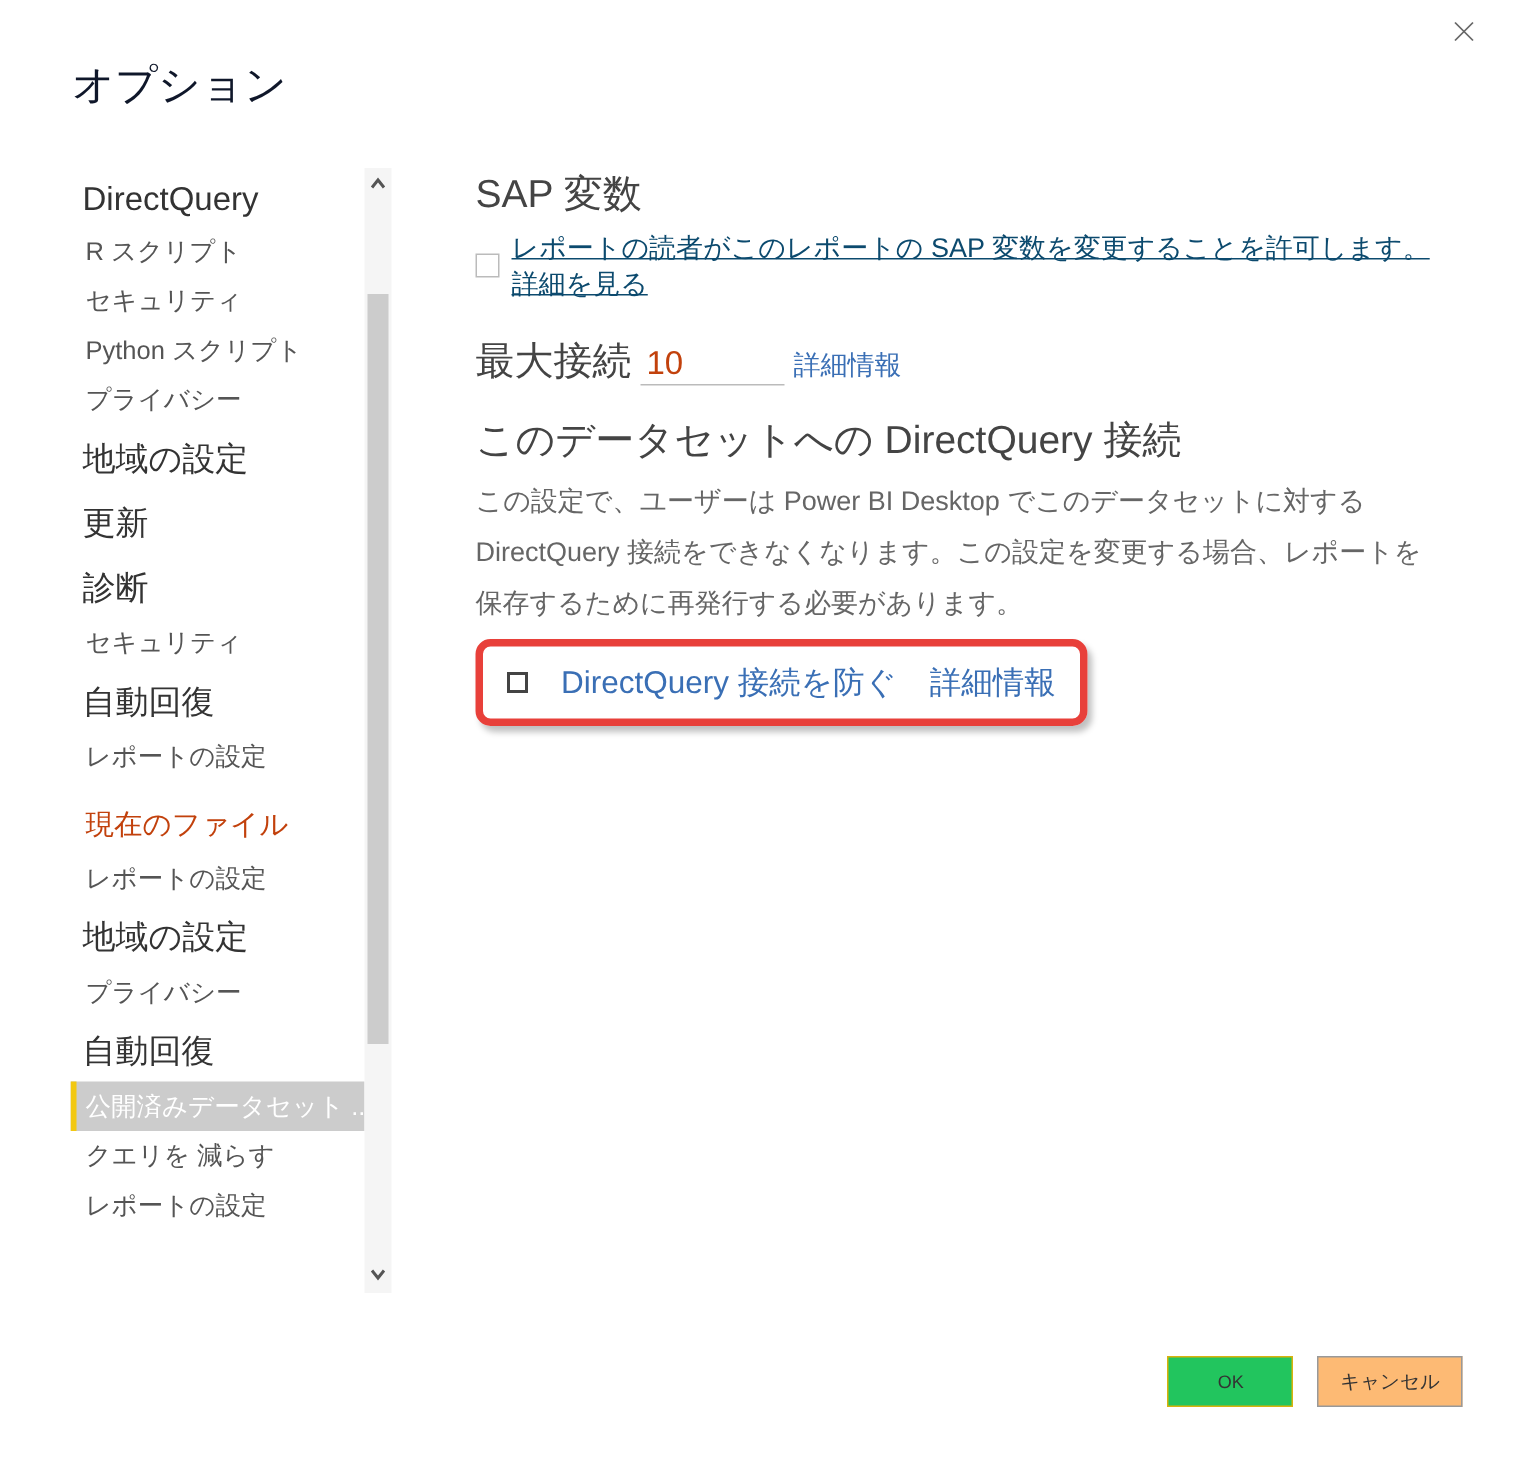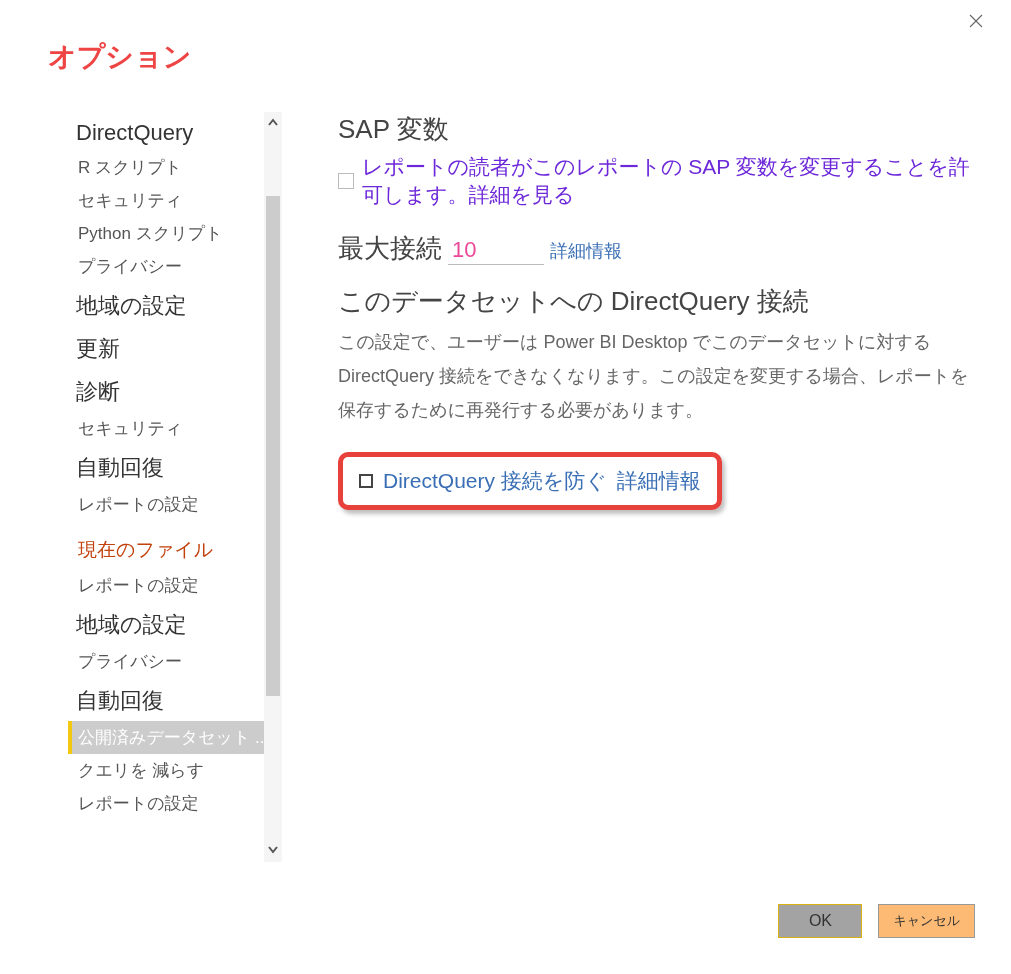--- a/index.html
+++ b/index.html
@@ -17,31 +17,31 @@
     top: 12px;
     right: 20px;
     width: 24px;
     height: 24px;
     cursor: pointer;
     color: #666;
   }
   .close-btn svg { width: 18px; height: 18px; }
   .dialog-title {
     font-size: 28px;
-    color: #ef4444;
+    color: #0f172a;
     padding: 38px 0 0 48px;
-    font-weight: 700;
+    font-weight: 400;
   }
   .content {
     display: flex;
     margin-top: 36px;
   }
   .sidebar-wrap {
     display: flex;
-    margin-left: 68px;
+    margin-left: 47px;
     height: 750px;
   }
   .sidebar {
     width: 196px;
     overflow: hidden;
   }
   .scrollbar {
     width: 18px;
     background: #f5f5f5;
     display: flex;
@@ -126,60 +126,61 @@
     border: 1px solid #bbb;
     background: #fff;
     flex-shrink: 0;
   }
   .checkbox.dk {
     border: 2px solid #444;
     width: 14px;
     height: 14px;
   }
   .muted {
-    color: #6d28d9;
-    font-size: 21px;
+    color: #0c4a6e;
+    font-size: 18px;
+    text-decoration: underline;
   }
   .desc {
     color: #666;
     font-size: 18px;
     line-height: 1.9;
-    margin-bottom: 20px;
+    margin-bottom: 2px;
   }
   .maxconn-row {
     display: flex;
     align-items: baseline;
     gap: 6px;
     margin-bottom: 18px;
   }
   .maxconn-label {
     font-size: 26px;
     color: #444;
   }
   .maxconn-input {
     width: 96px;
     height: 28px;
     border: none;
     border-bottom: 1px solid #bbb;
     font-size: 22px;
-    color: #ec4899;
+    color: #c2410c;
     padding: 0 4px;
   }
   .link {
     color: #3a6fb5;
     font-size: 18px;
     cursor: pointer;
   }
   .highlight-box {
     border: 5px solid #e8403a;
     border-radius: 10px;
     padding: 10px 16px;
     display: inline-flex;
     align-items: center;
-    gap: 10px;
+    gap: 22px;
     box-shadow: 3px 4px 4px rgba(0,0,0,0.25);
     margin-top: 4px;
   }
   .highlight-label {
     font-size: 21px;
     color: #3a6fb5;
   }
   .footer {
     position: absolute;
     bottom: 36px;
@@ -191,23 +192,23 @@
     min-width: 84px;
     height: 34px;
     border: 1px solid #999;
     background: #fdba74;
     font-size: 13px;
     color: #333;
     cursor: pointer;
     padding: 0 14px;
   }
   .btn.primary {
-    background: #a3a3a3;
+    background: #22c55e;
     border-color: #d9b20d;
-    font-size: 16px;
+    font-size: 12px;
   }
 </style>
 </head>
 <body>
 
 <div class="close-btn">
   <svg viewBox="0 0 24 24" stroke="currentColor" stroke-width="1.5" fill="none">
     <line x1="4" y1="4" x2="20" y2="20"></line>
       <line x1="20" y1="4" x2="4" y2="20"></line>
   </svg>

